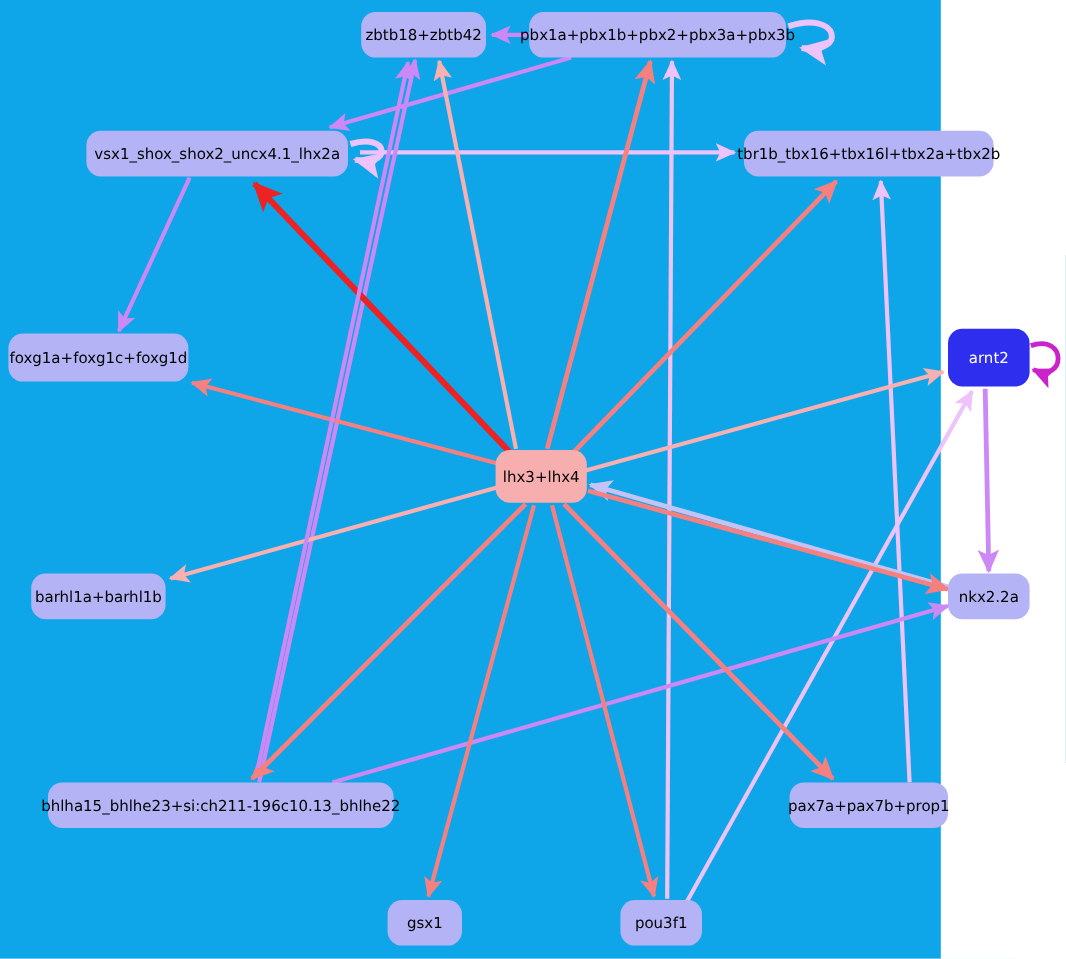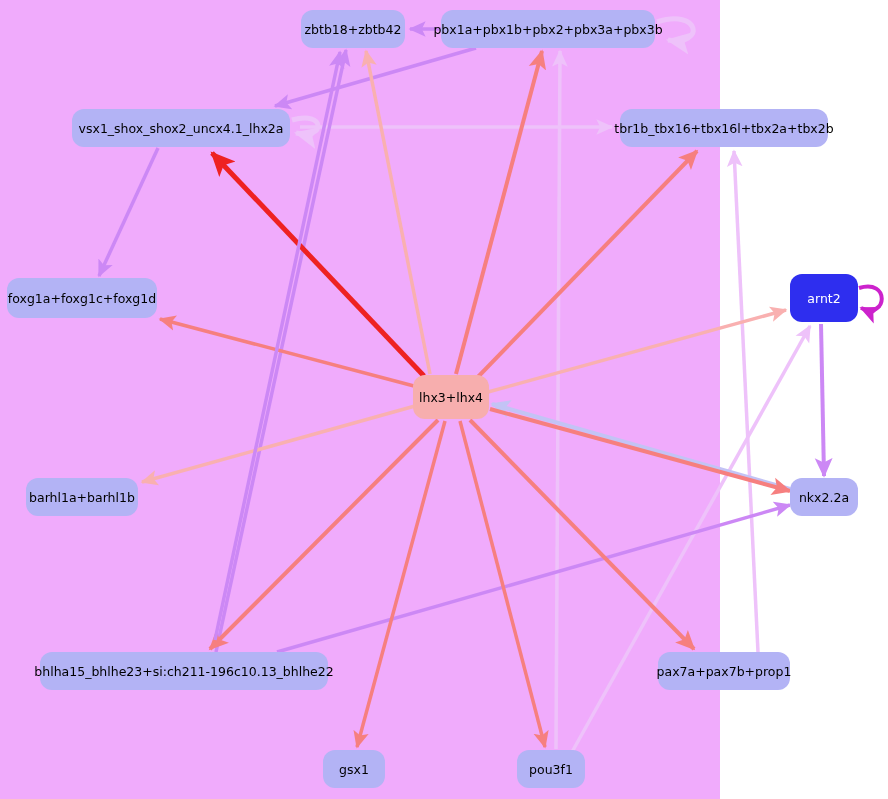--- a/index.html
+++ b/index.html
@@ -8,23 +8,23 @@
     background: #ffffff;
   }
   body {
     width: 888px;
     height: 799px;
     font-family: "DejaVu Sans", sans-serif;
     overflow: hidden;
   }
   #graph-root {
     position: relative;
-    width: 720px;
+    width: 784px;
     height: 799px;
-    background: #f0abfc;
+    background: #0ea5e9;
     text-decoration: underline;
   }
   svg#network {
     position: absolute;
     top: 0;
     left: 0;
     width: 888px;
     height: 799px;
     display: block;
   }

